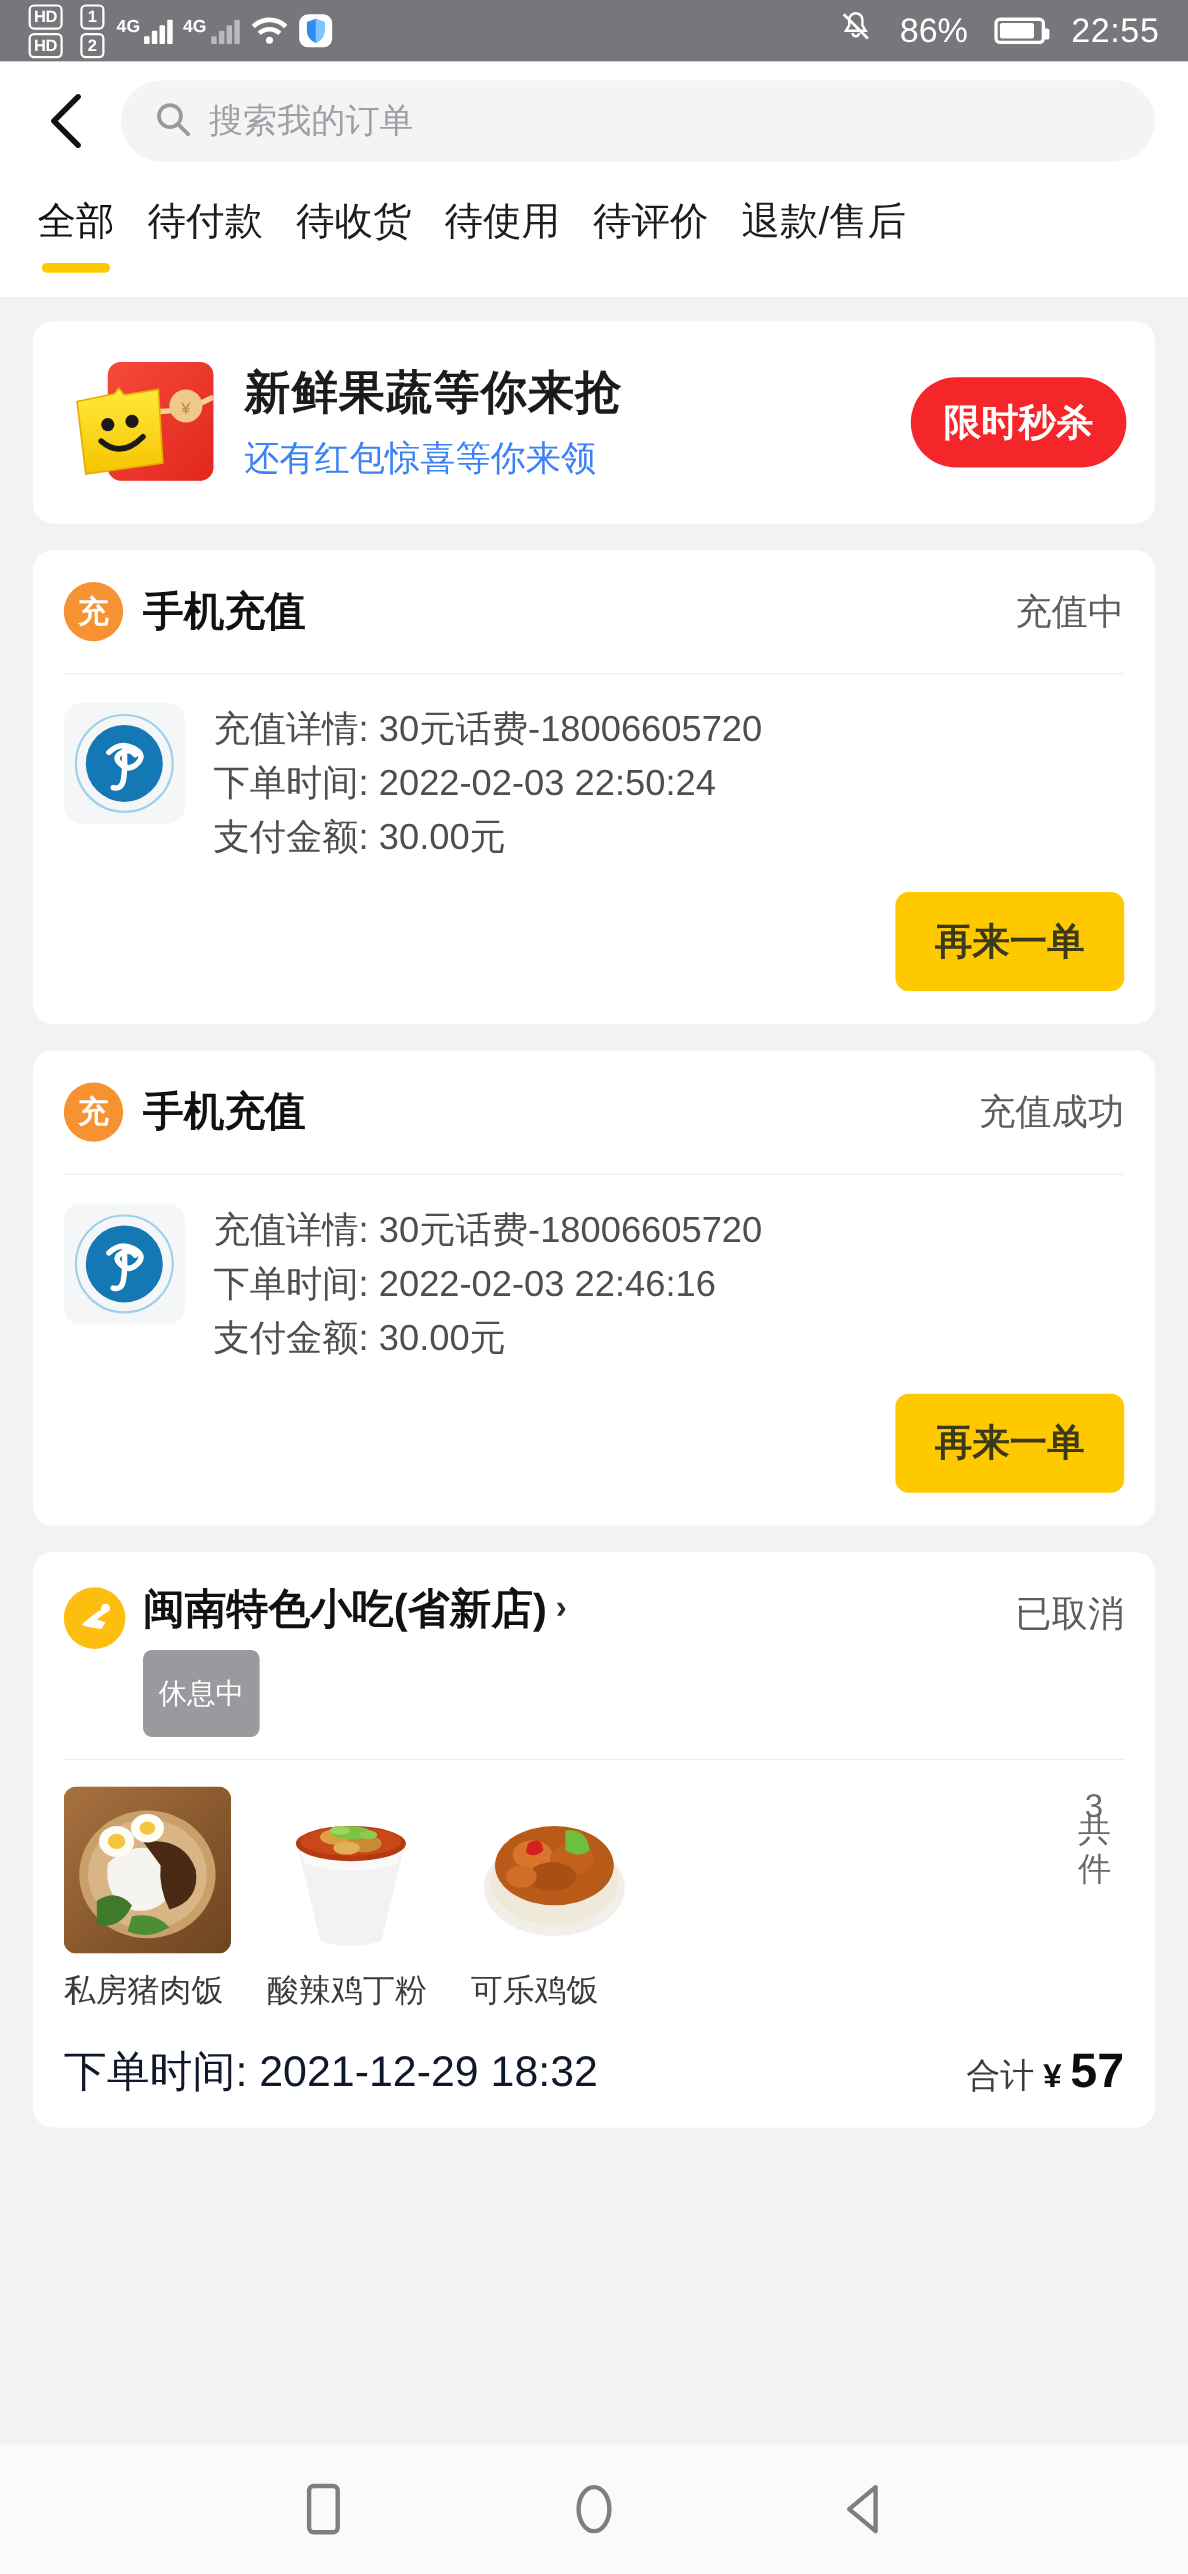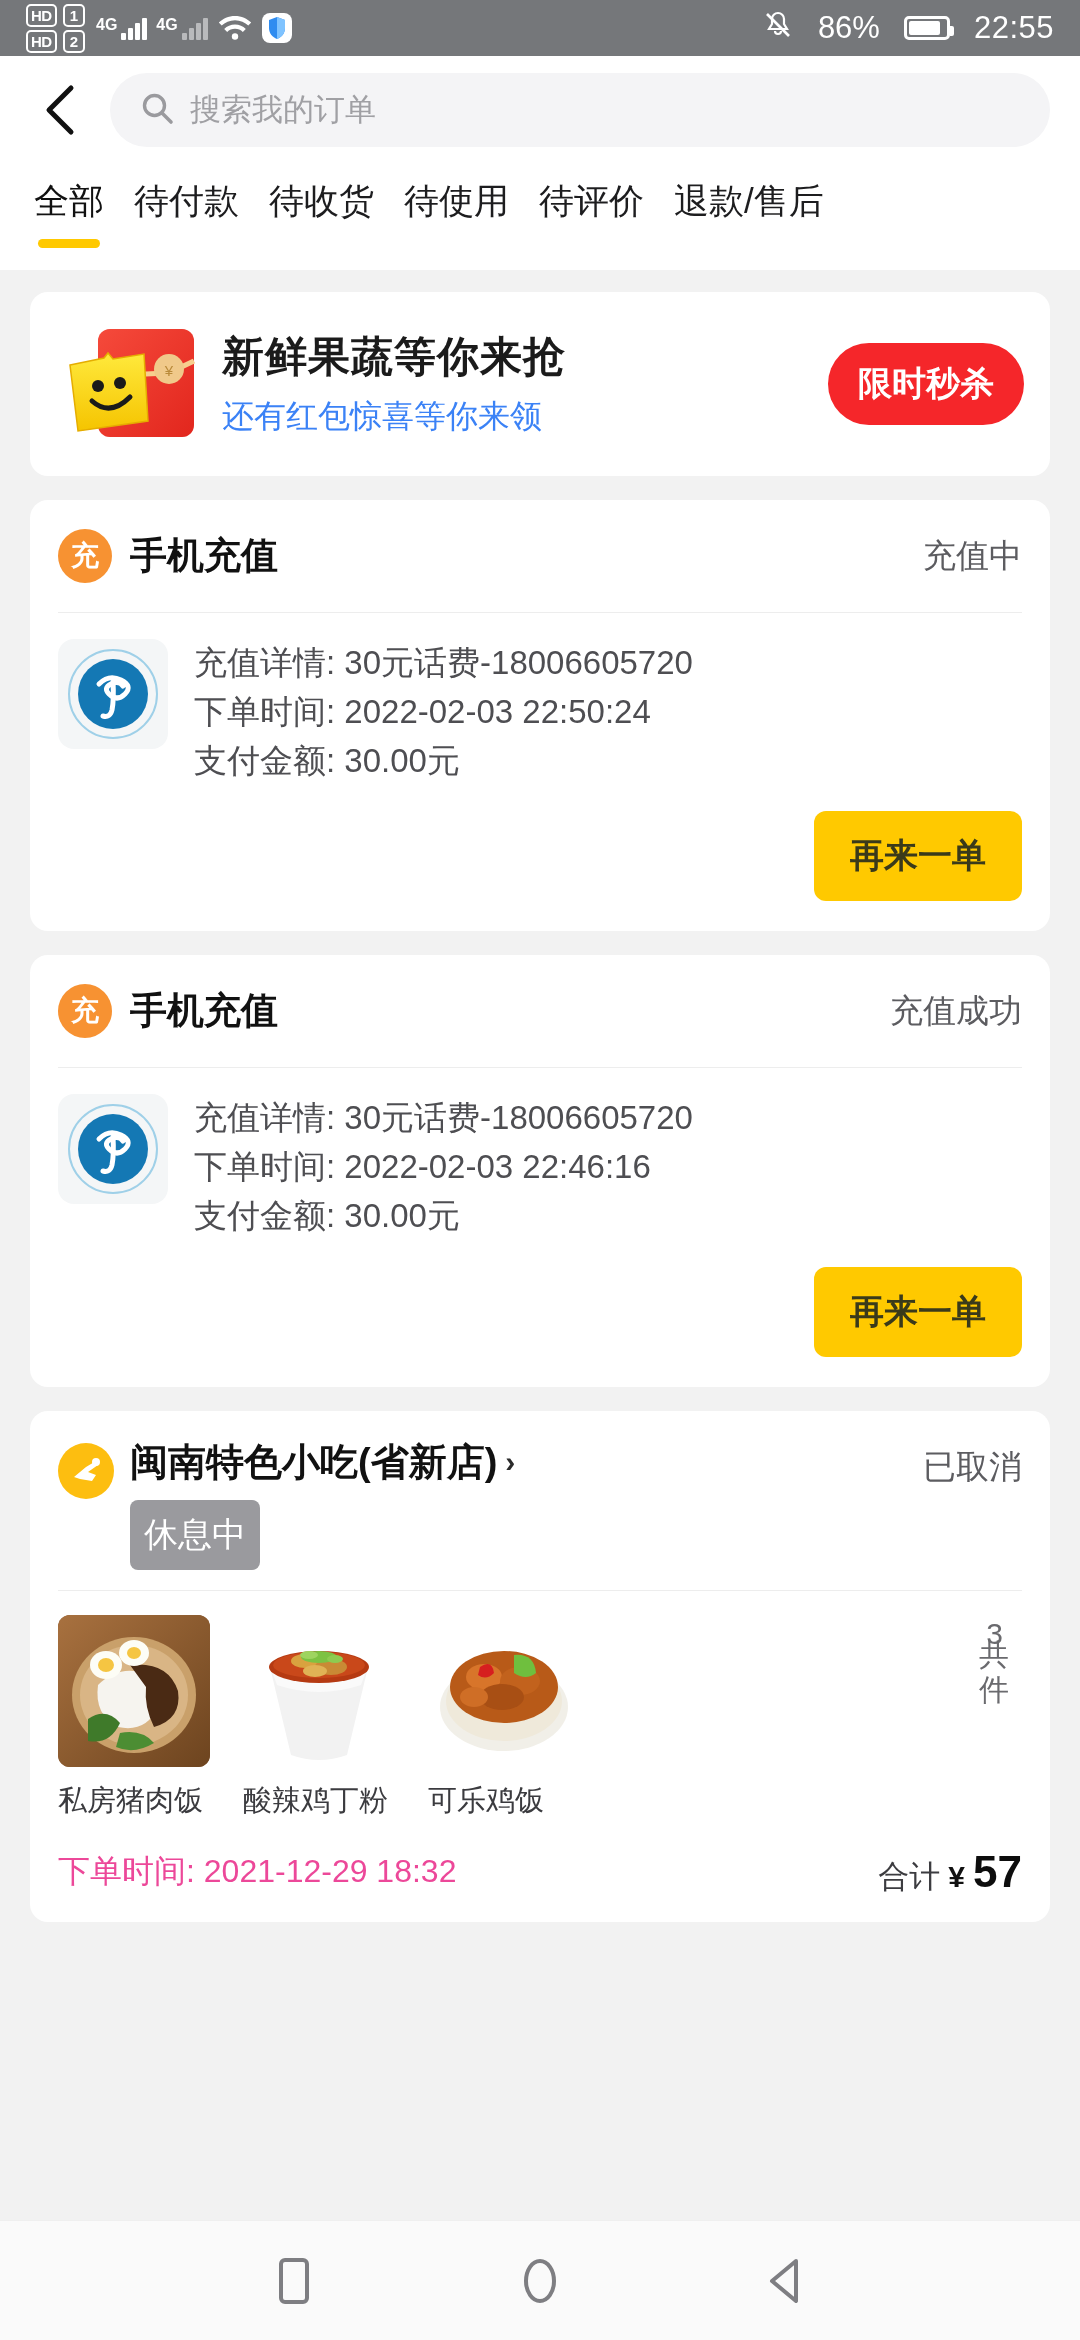--- a/index.html
+++ b/index.html
@@ -11,21 +11,21 @@
   #app { width:1080px; height:2340px; position:relative; display:flex; flex-direction:column; background:#f2f2f2; }
 
   
   .statusbar {
     height:56px; background:#75777a; color:#fff;
     display:flex; align-items:center; padding:0 26px;
     flex:0 0 56px;
   }
   .sb-left { display:flex; align-items:center; gap:9px; }
   .hdstack { display:flex; flex-direction:column; gap:3px; margin-right:2px; }
-  .hdrow { display:flex; align-items:center; gap:6px; }
+  .hdrow { display:flex; align-items:center; gap:16px; }
   .hdbox {
     border:2px solid #fff; border-radius:5px;
     font-size:15px; line-height:1; padding:2px 3px; font-weight:700;
     letter-spacing:-0.5px;
   }
   .hdnum {
     border:2px solid #fff; border-radius:5px;
     font-size:15px; line-height:1; padding:2px 5px; font-weight:700;
   }
   .sig { display:flex; align-items:flex-end; gap:3px; }
@@ -124,36 +124,36 @@
   
   .shop-head { display:flex; align-items:flex-start; padding:26px 0 20px 0; }
   .shop-ic {
     width:56px;height:56px;border-radius:50%;background:#fdbe10;
     display:flex;align-items:center;justify-content:center; flex:0 0 56px; margin-top:6px;
   }
   .shop-mid { margin-left:16px; }
   .shop-name { font-size:38px; font-weight:700; color:#111; display:flex; align-items:center; gap:8px; }
   .chev { color:#2b2b2b; font-size:30px; }
   .rest-badge {
-    display:inline-block; background:#9a9a9e; color:#fff; font-size:34px;
-    padding:12px 14px; border-radius:8px; margin-top:12px;
+    display:inline-block; background:#9a9a9e; color:#fff; font-size:26px;
+    padding:22px 14px; border-radius:8px; margin-top:12px;
   }
   .shop-status { margin-left:auto; font-size:33px; color:#5c5c60; margin-top:8px; }
 
   .items-row { display:flex; align-items:flex-start; padding:24px 0 6px 0; gap:26px; }
   .item { width:159px; }
   .item-img { width:152px;height:152px;border-radius:12px; overflow:hidden; }
   .item-name { font-size:29px; color:#3b3b3f; margin-top:14px; white-space:nowrap; }
   .count {
     margin-left:auto; writing-mode:vertical-rl; text-orientation:upright;
     font-size:30px; color:#6a6a6e; line-height:1.45; letter-spacing:2px; padding-right:6px;
   }
 
   .shop-foot { display:flex; align-items:center; padding:20px 0 24px 0; }
-  .order-time { font-size:32px; color:#ec4899; }
+  .order-time { font-size:39px; color:#0f172a; }
   .total-wrap { margin-left:auto; display:flex; align-items:baseline; gap:8px; }
   .total-lbl { font-size:31px; color:#3c3c40; }
   .yen { font-size:30px; color:#111; font-weight:700; }
   .total-val { font-size:44px; font-weight:700; color:#0d0d0d; }
 
   
   .navbar {
     flex:0 0 120px; background:#fafafa;
     display:flex; align-items:center; justify-content:center; gap:160px;
     border-top:1px solid #efefef;

